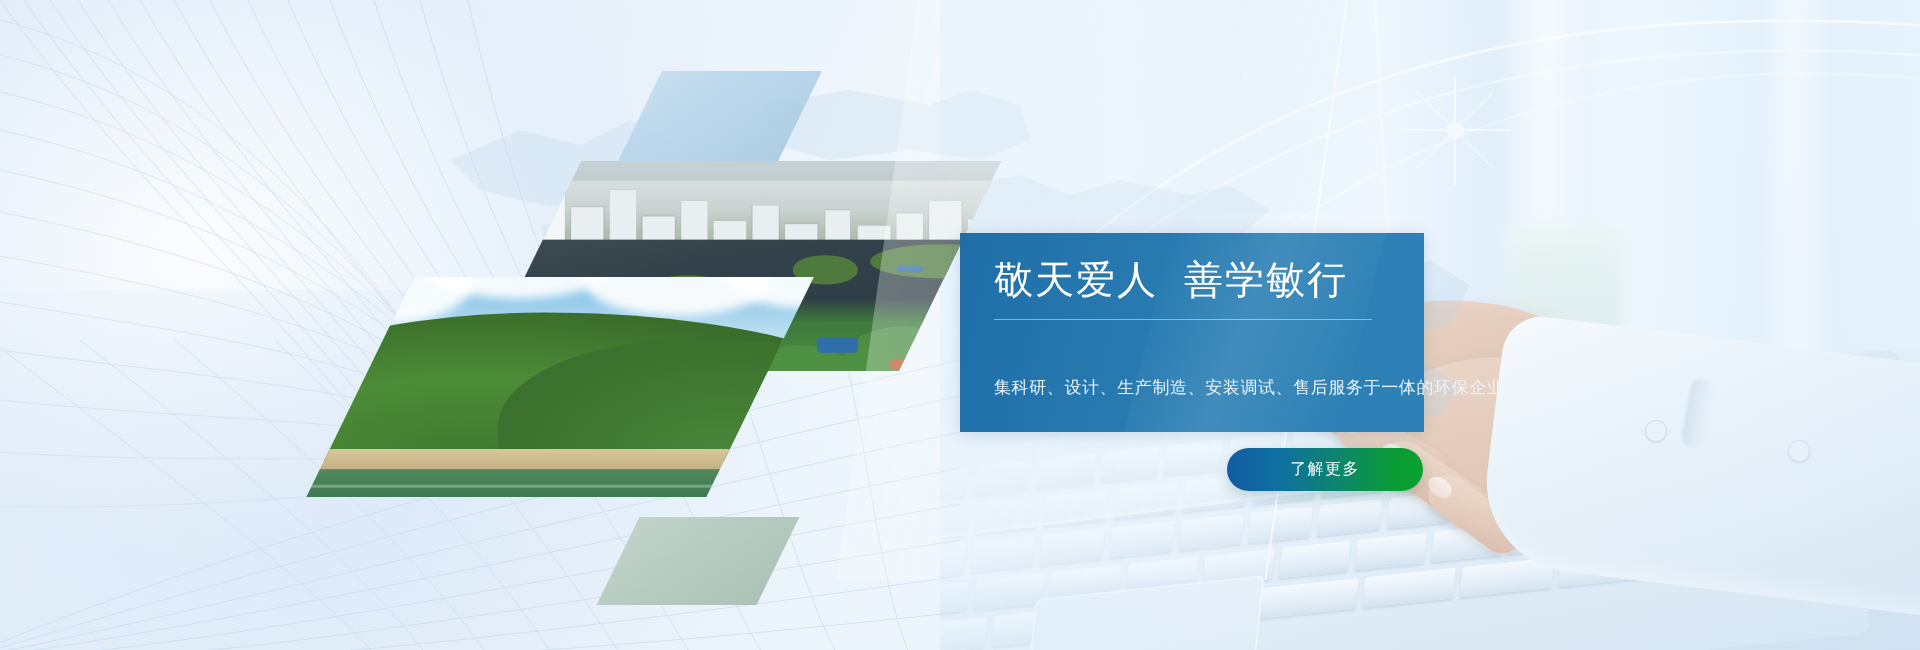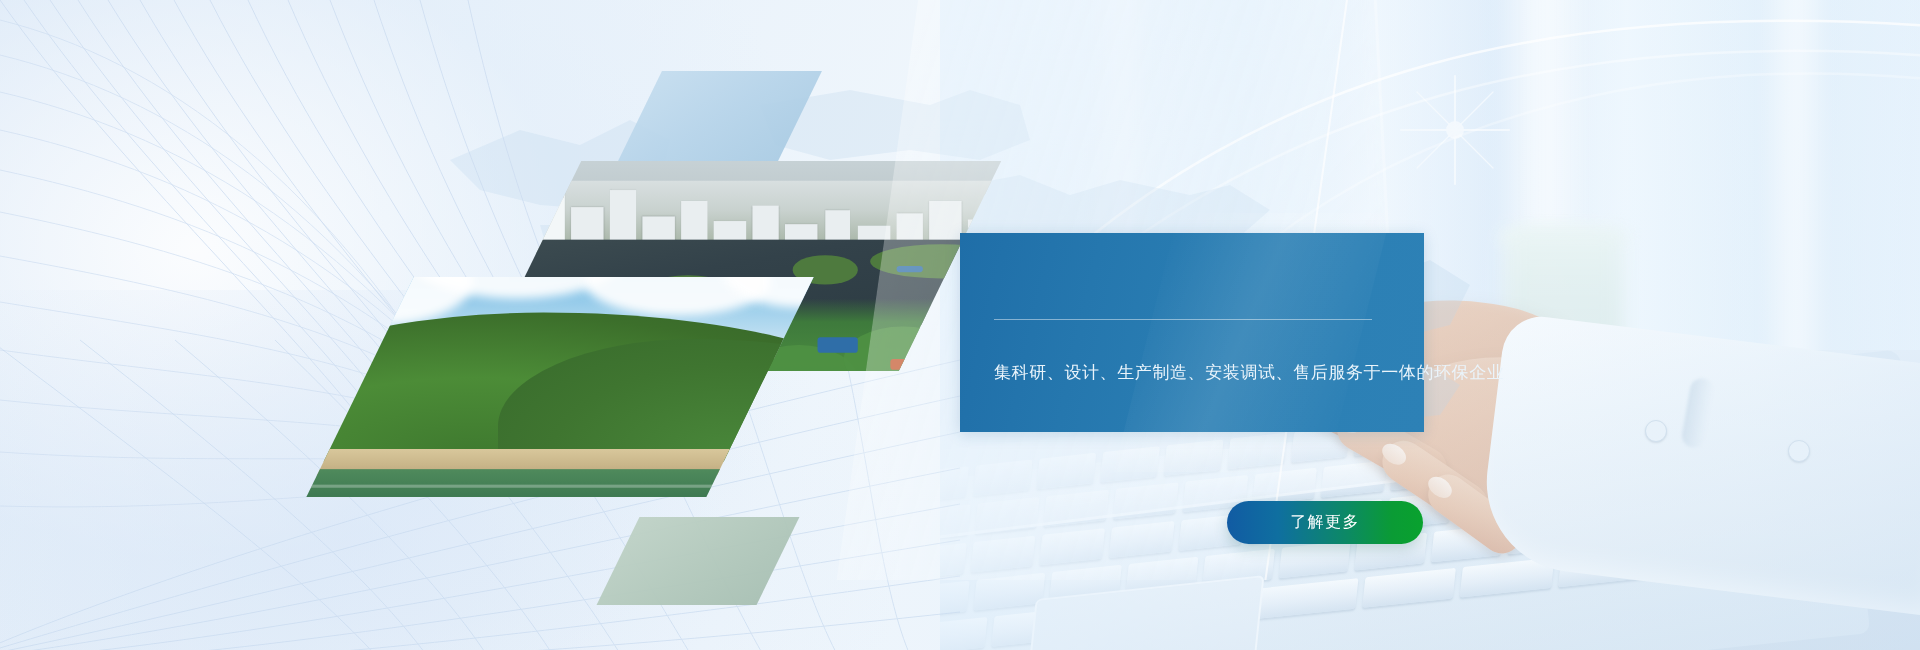--- a/index.html
+++ b/index.html
@@ -296,30 +296,30 @@
   }
   .subtitle {
     position: absolute; left: 34px; top: 99px;
     color: #cfe3f1;
     font-size: 14.5px;
     letter-spacing: 1.35px;
     font-weight: 700;
     white-space: nowrap;
   }
   .desc {
-    position: absolute; left: 34px; top: 128px;
+    position: absolute; left: 34px; top: 143px;
     color: #eaf4fb;
     font-size: 17px;
     letter-spacing: .6px;
     white-space: nowrap;
   }
 
   
   .cta {
-    position: absolute; left: 1227px; top: 501px;
+    position: absolute; left: 1227px; top: 448px;
     width: 196px; height: 43px;
     border: none;
     border-radius: 22px;
     background: linear-gradient(90deg, #115ba3 0%, #0f6fa0 26%, #0c8a63 62%, #0a9b35 84%, #09a22e 100%);
     color: #ffffff;
     font-family: "Liberation Sans", "DejaVu Sans", sans-serif;
     font-size: 16px;
     letter-spacing: 1.4px;
     cursor: pointer;
     box-shadow: 0 5px 14px rgba(20,90,90,.22);
@@ -588,19 +588,20 @@
       </div>
     </div>
   </div>
 
   <div class="para para-4"></div>
 
   <div class="glass-panel"></div>
 
   <div class="text-panel">
     <div class="panel-sheen"></div>
+    <div class="headline"><span>敬天爱人</span><span class="gap"></span><span>善学敏行</span></div>
     <div class="divider"></div>
     <div class="desc">集科研、设计、生产制造、安装调试、售后服务于一体的环保企业</div>
   </div>
 
   <button class="cta">了解更多</button>
 
 </div>
 
 </body></html>

